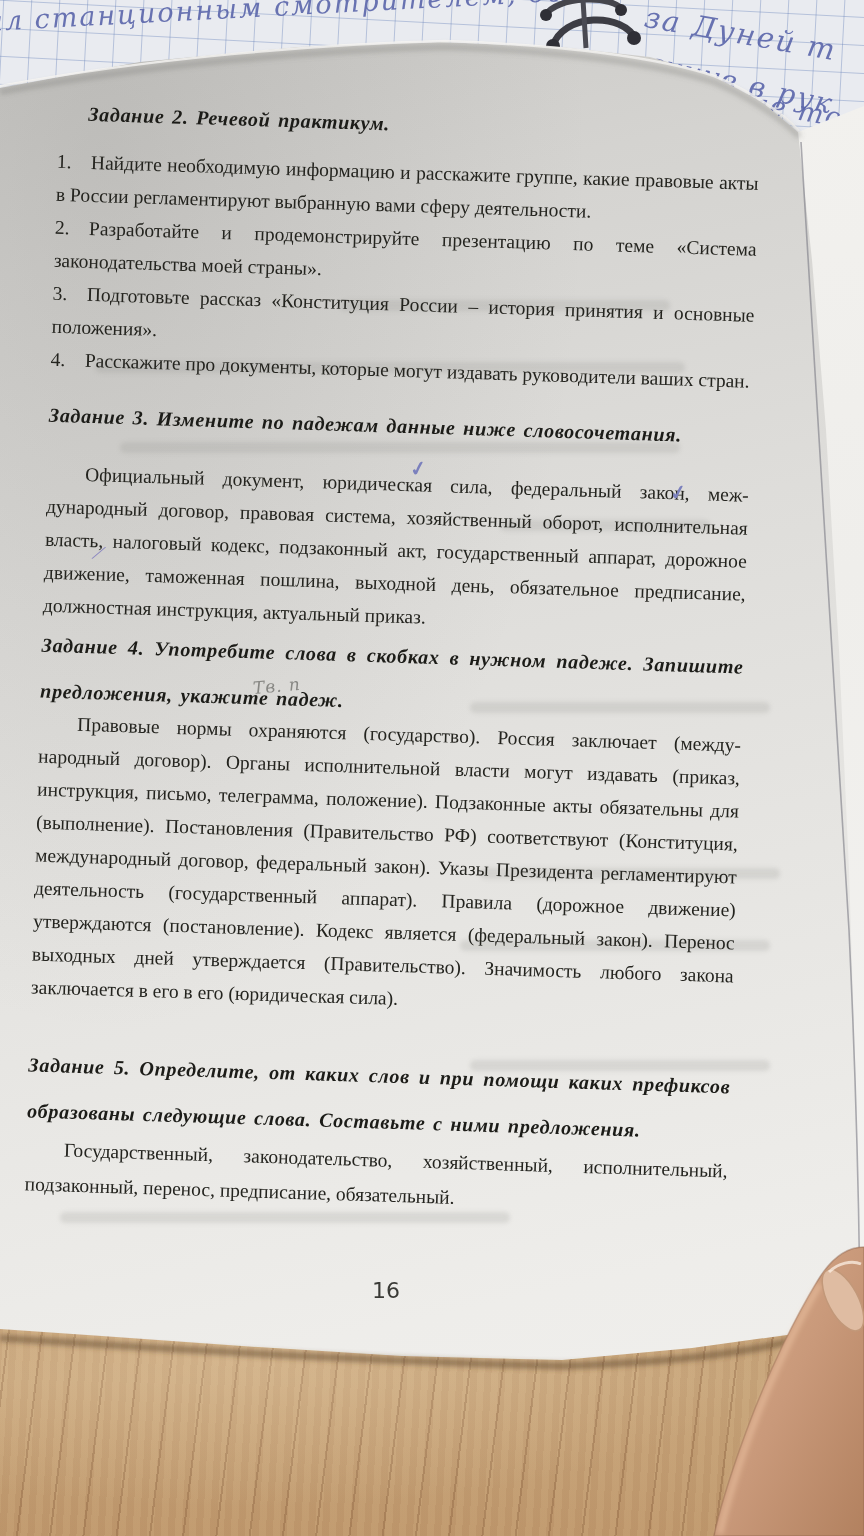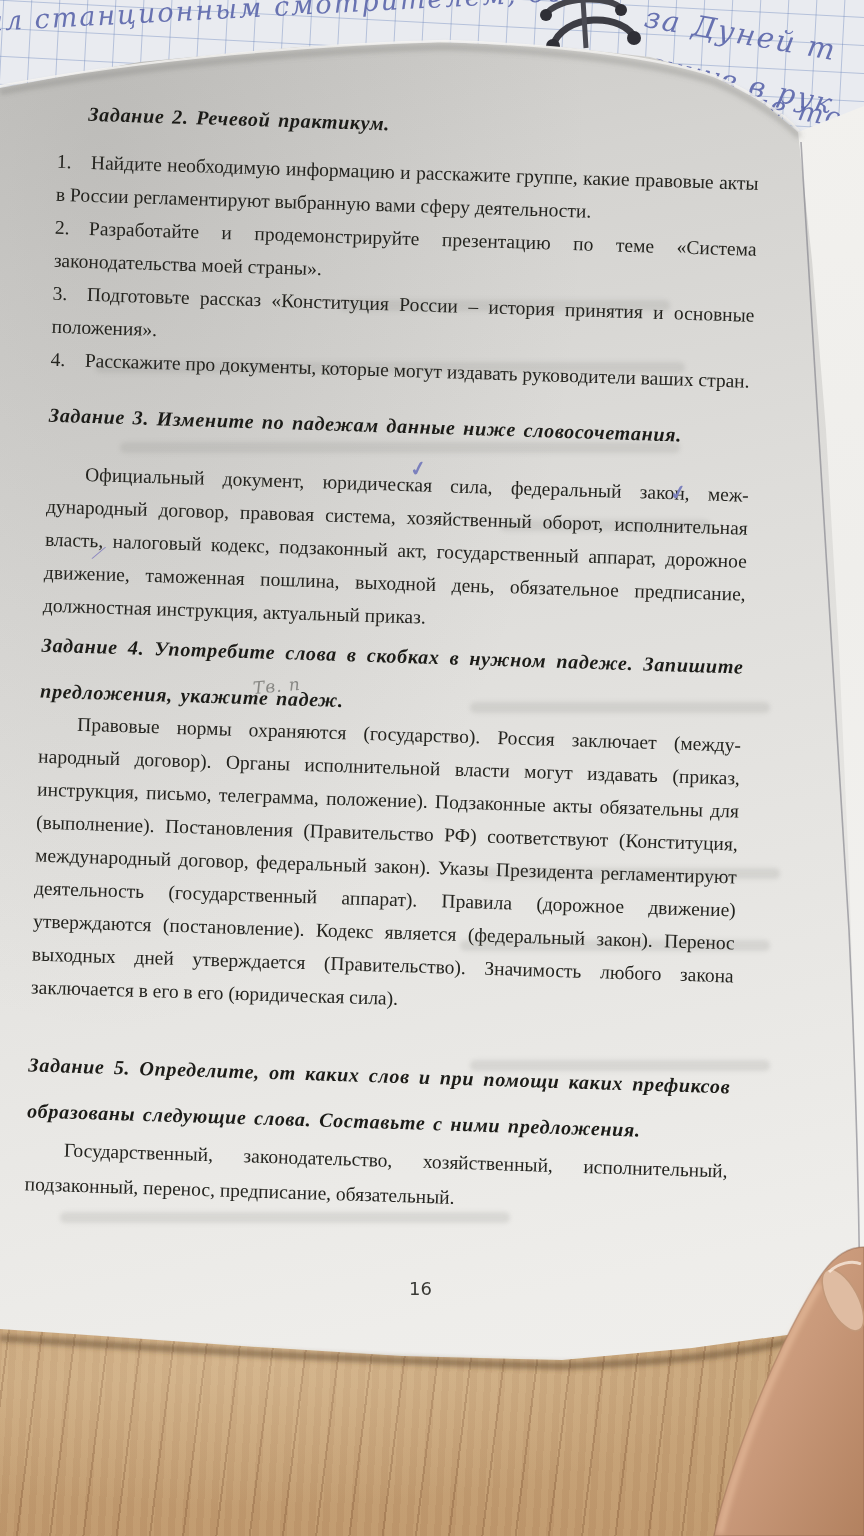--- a/index.html
+++ b/index.html
@@ -49,22 +49,22 @@
     clip-path:polygon(0px 88px,140px 62px,300px 47px,440px 42px,560px 47px,650px 57px,710px 74px,762px 102px,798px 132px,812px 260px,826px 430px,839px 650px,849px 870px,856px 1090px,859px 1300px,852px 1320px,794px 1334px,692px 1348px,562px 1360px,402px 1356px,242px 1346px,102px 1336px,0px 1329px);
   }
   .ghost{position:absolute;height:11px;border-radius:6px;background:rgba(140,140,133,.20);filter:blur(2px);}
   .page-text{position:absolute;inset:0;transform:rotate(1.8deg);transform-origin:0 0;color:#24241f;}
   .blk{position:absolute;left:62px;width:702px;text-align:justify;}
   .title{font-weight:bold;font-style:italic;font-size:20px;letter-spacing:.7px;word-spacing:2px;color:#1c1c18;}
   .lh33{line-height:33px;font-size:19.5px;}
   .lh46{line-height:46px;}
   .items p{margin:0;text-align:justify;}
   .indent{text-indent:38px;}
-  .pagenum{position:absolute;left:372px;top:1278px;width:60px;text-align:right;
-    font-family:"DejaVu Sans",sans-serif;font-size:18px;color:#3a3a36;}
+  .pagenum{position:absolute;left:372px;top:1278px;width:60px;text-align:left;
+    font-family:"DejaVu Sans",sans-serif;font-size:22px;color:#3a3a36;}
   
   .mark{position:absolute;transform-origin:left top;z-index:5;}
   .check{color:#7b80bd;font-size:20px;font-weight:bold;}
   .pencil{color:rgba(112,112,108,.78);font-style:italic;font-size:17px;
     font-family:"DejaVu Serif",serif;letter-spacing:1px;}
   .slashmark{color:#8a86c0;font-size:22px;}
   
   .svgfront{position:absolute;left:0;top:0;z-index:6;pointer-events:none;}
 </style>
 </head>

